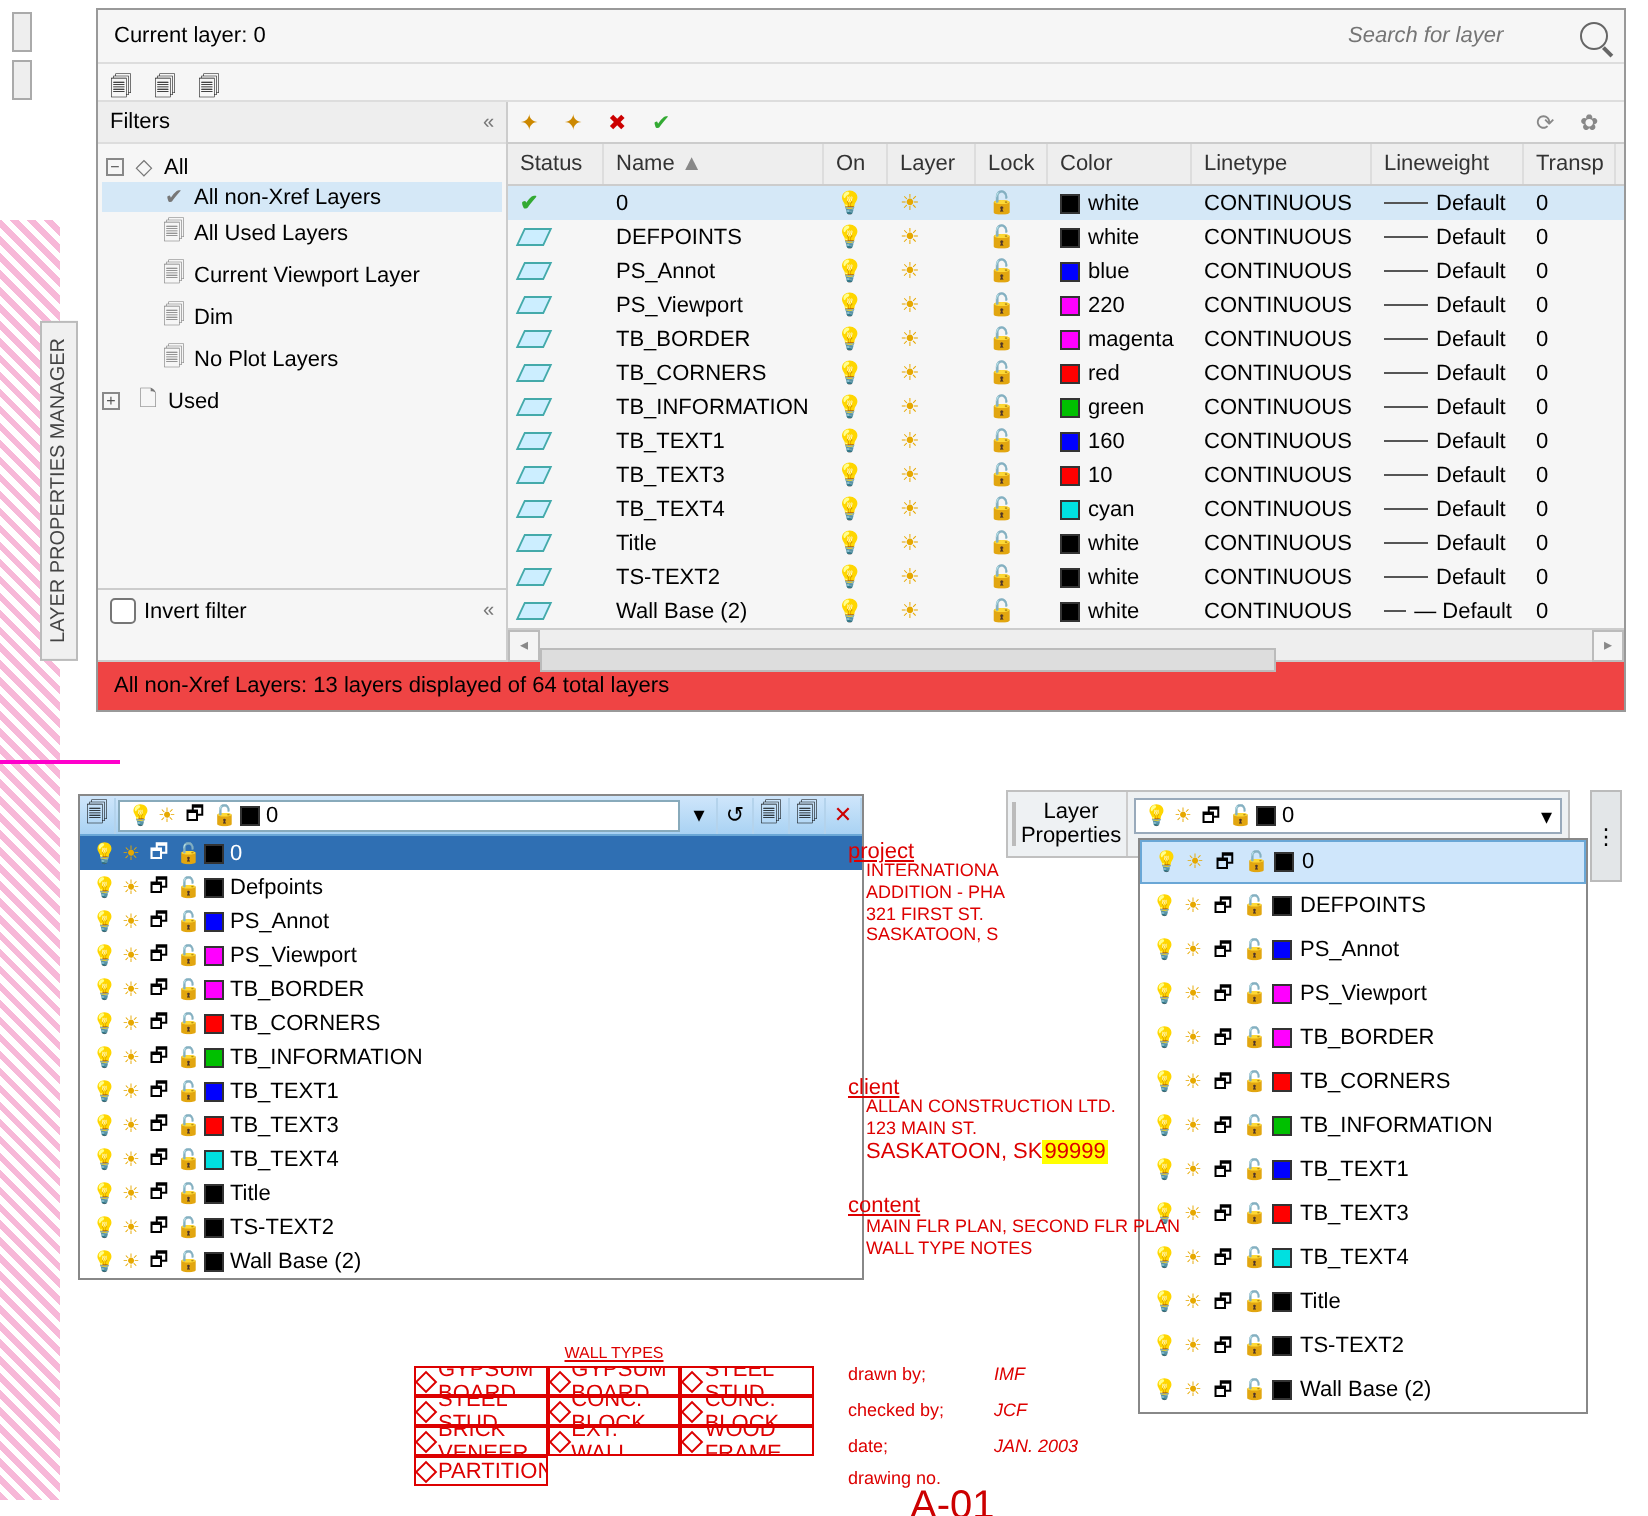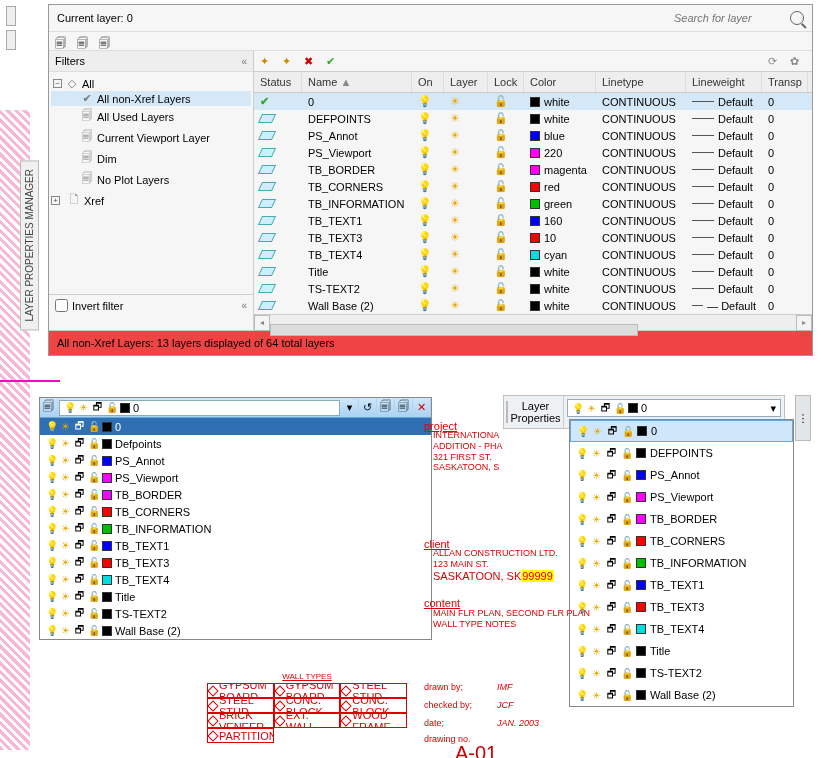--- a/index.html
+++ b/index.html
@@ -151,21 +151,21 @@
                 <span class="tree-ico">🗐</span>
                 <span>Dim</span>
               </div>
               <div class="tree-row nested">
                 <span class="tree-ico">🗐</span>
                 <span>No Plot Layers</span>
               </div>
               <div class="tree-row nested" style="padding-left: 18px;">
                 <span class="minus" style="margin-left: -18px; margin-right: 4px;">+</span>
                 <span class="tree-ico">🗋</span>
-                <span>Xref</span>
+                <span>Used</span>
               </div>
             </div>
       </div>
       <div class="invert-row">
         <input type="checkbox" style="">
         <span class="t">Invert filter</span>
         <span class="chev">«</span>
       </div>
     </div>
     <div class="list-side">

